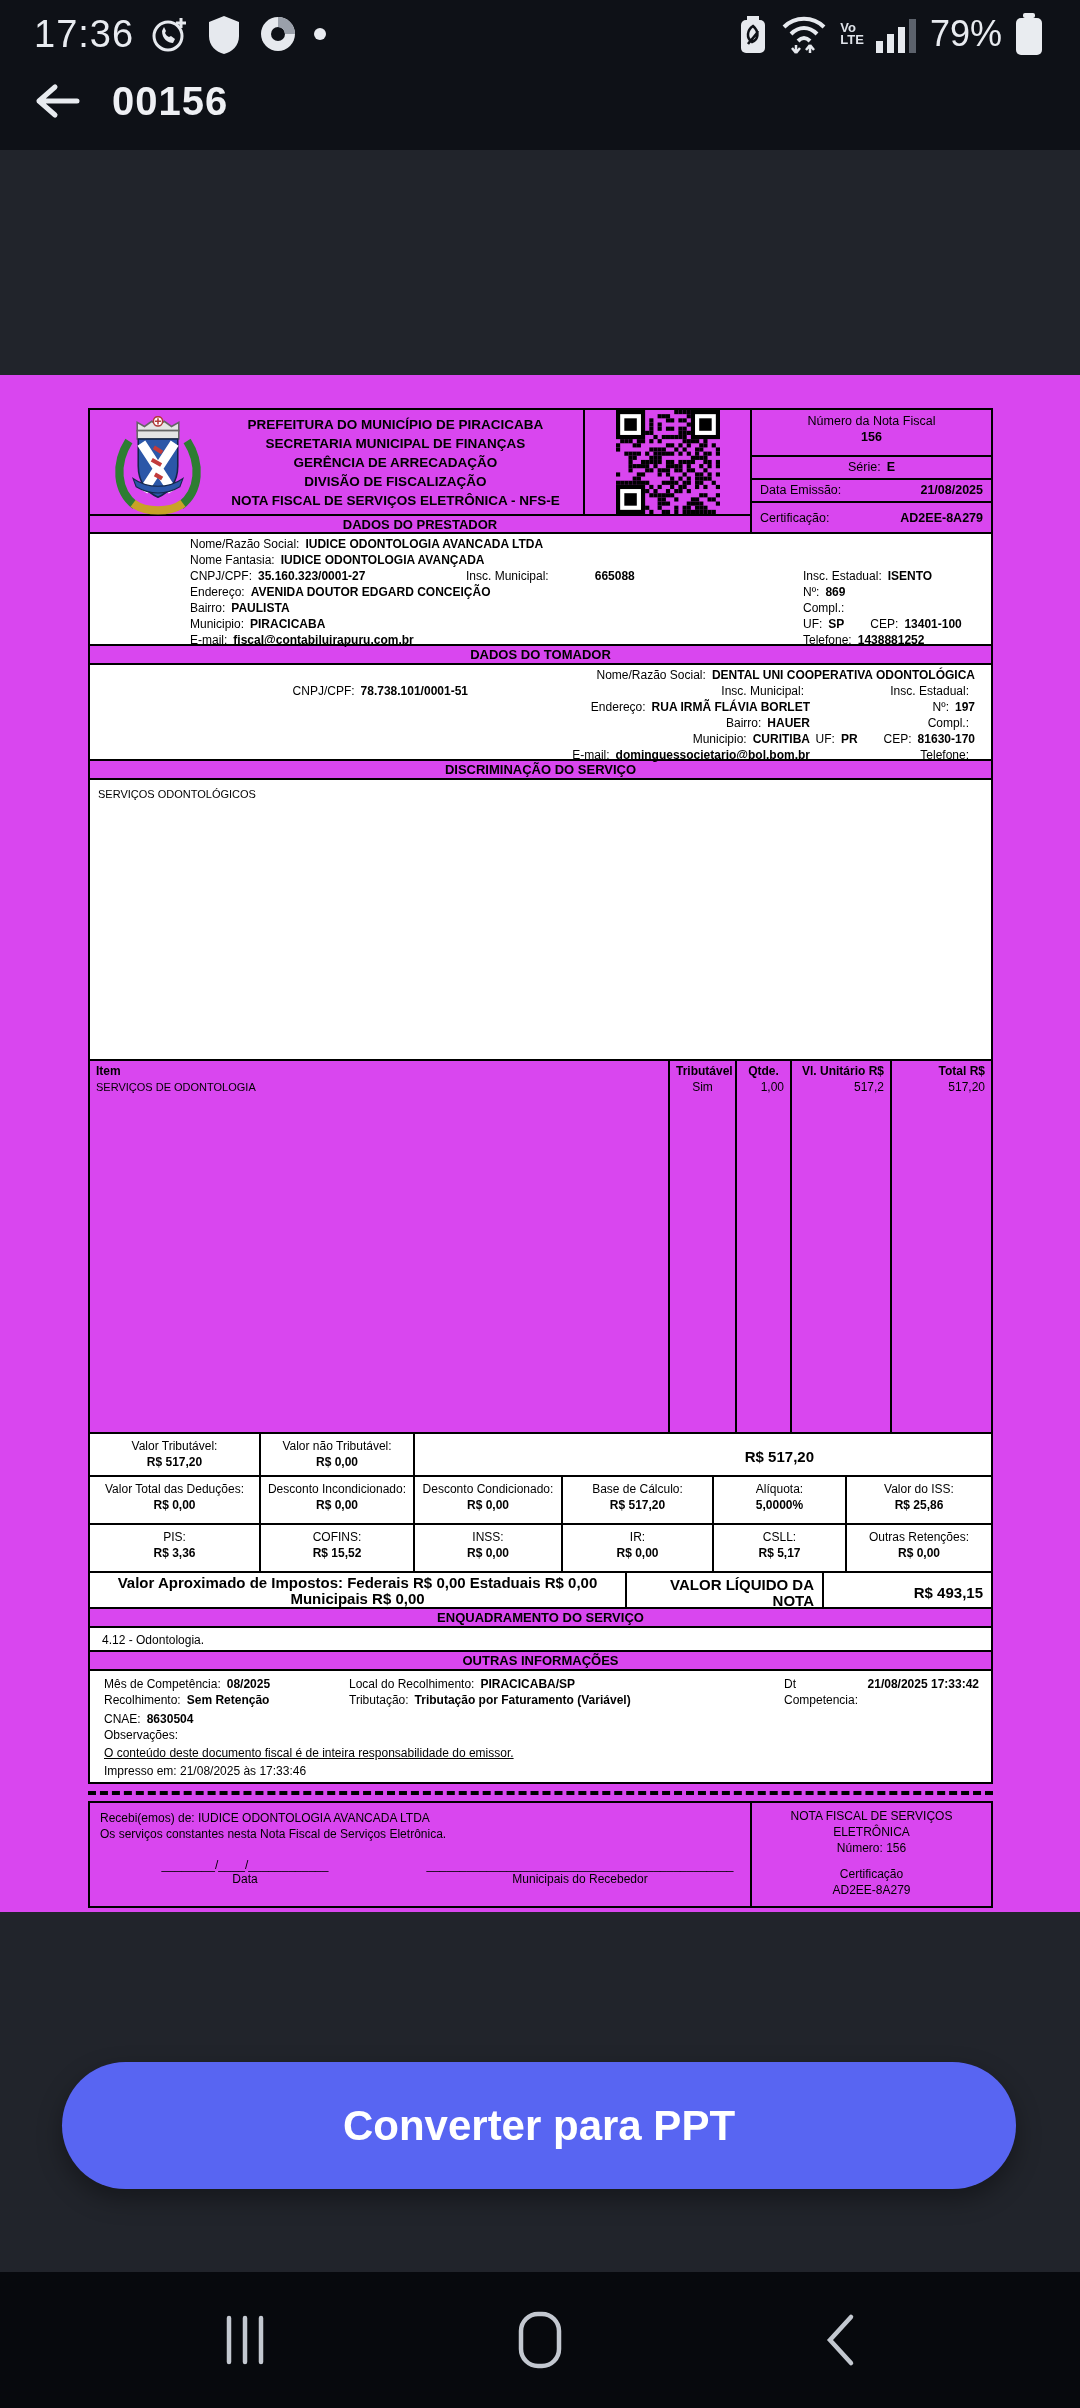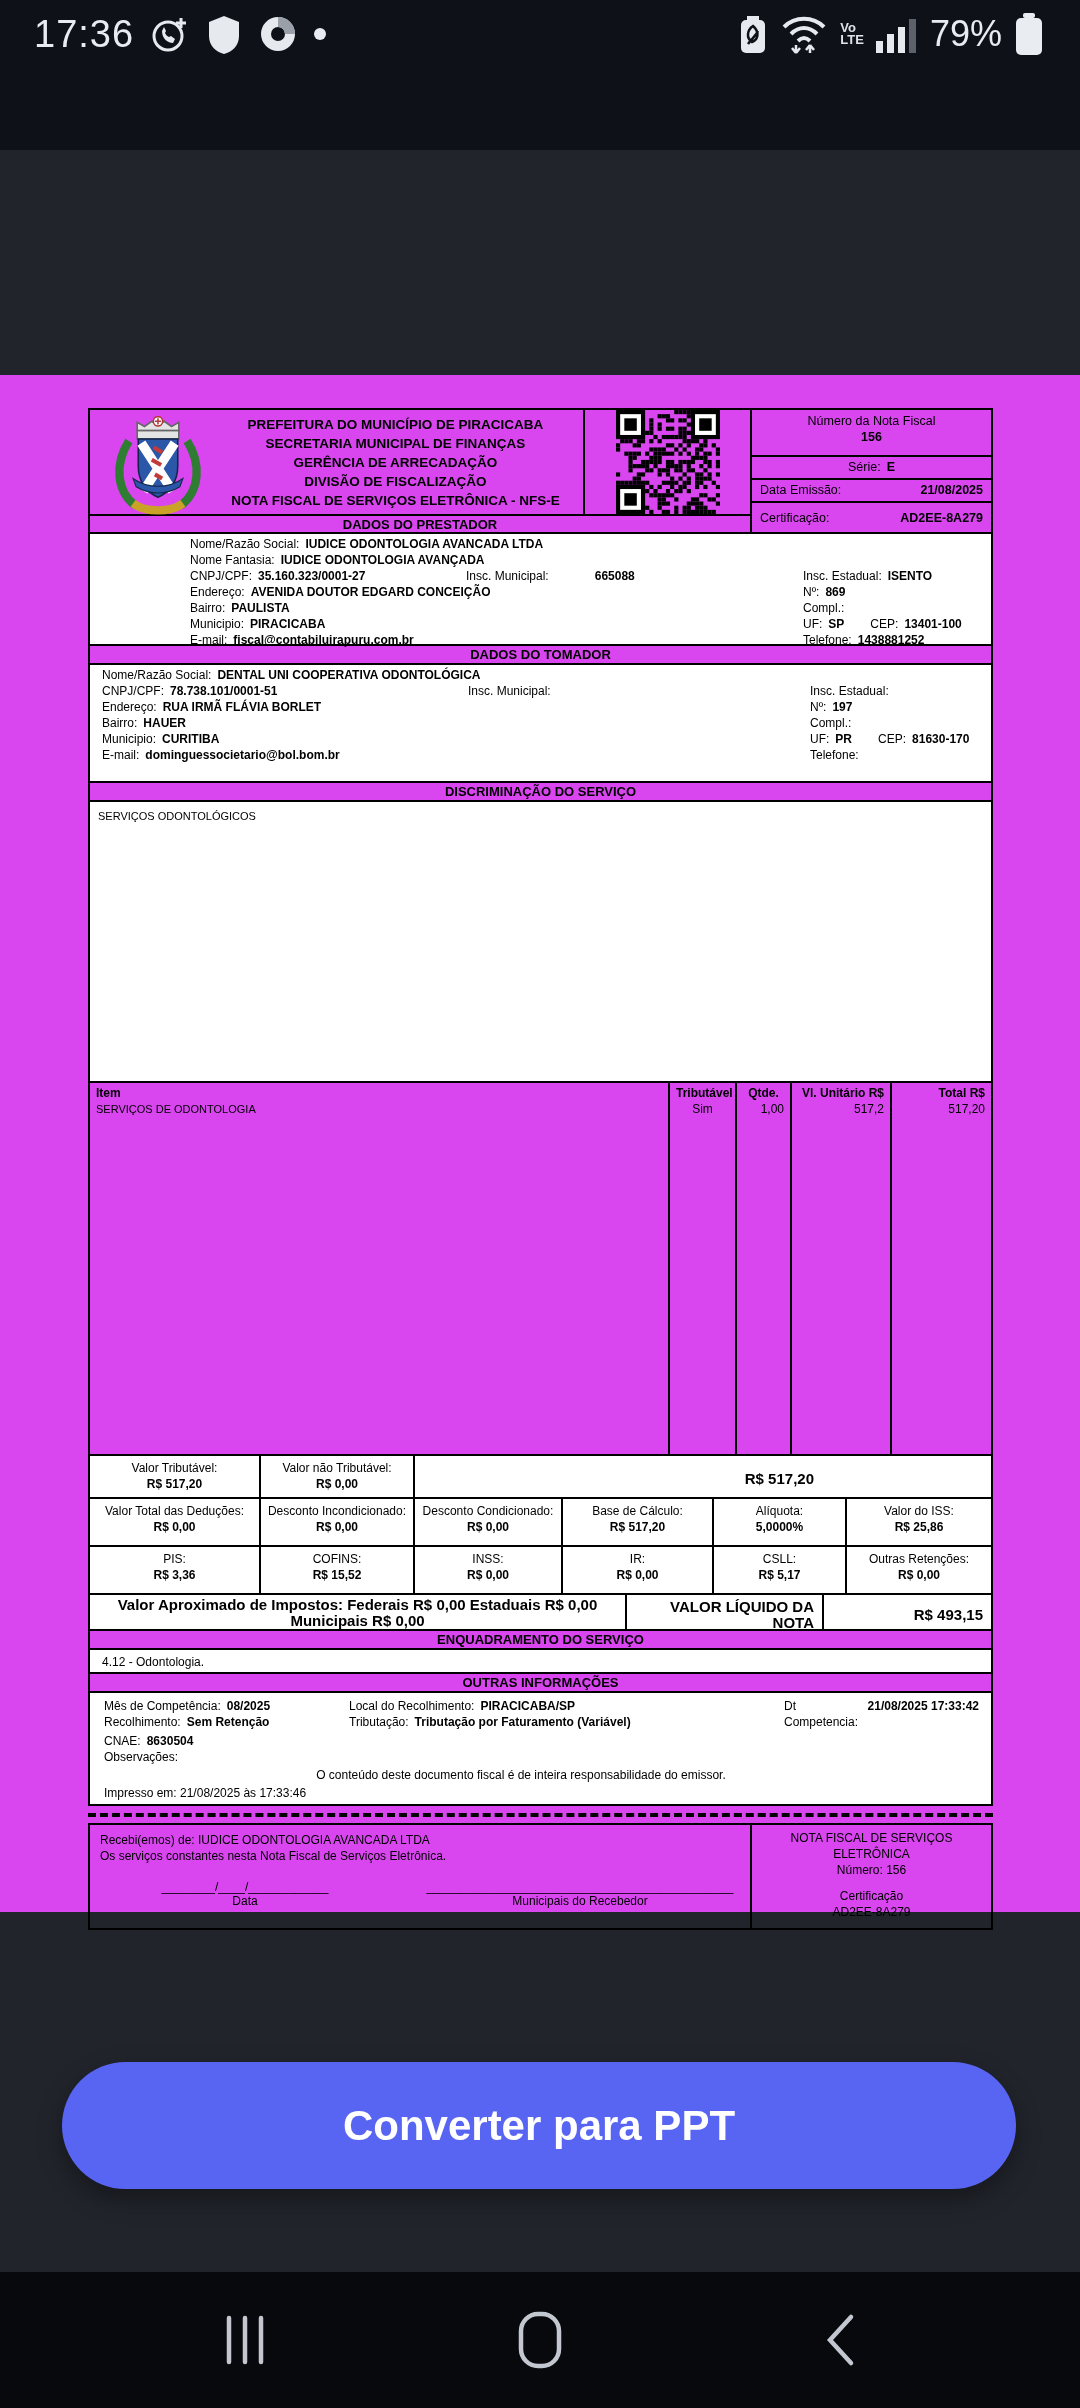--- a/index.html
+++ b/index.html
@@ -40,21 +40,21 @@
   .prestbar{border-top:2px solid #000;height:21px;line-height:17px;text-align:center;font-weight:bold;font-size:13px;}
   .hdr-right{width:241px;border-left:2px solid #000;display:flex;flex-direction:column;font-size:12.5px;}
   .hr-row1{height:47px;border-bottom:2px solid #000;text-align:center;padding-top:3px;}
   .hr-row2{height:23px;border-bottom:2px solid #000;text-align:center;line-height:21px;}
   .hr-row3{height:23px;border-bottom:2px solid #000;display:flex;padding:0 8px;line-height:21px;}
   .hr-row4{flex:1;display:flex;padding:0 8px;align-items:center;}
   .hr-row3 .b,.hr-row4 .b{margin-left:auto;}
 
   
   .prestbox{height:114px;padding:2px 0 0 100px;}
-  .tombox{height:120px;padding:2px 8px 0 12px;}
+  .tombox{height:98px;padding:2px 16px 0 12px;text-align:right;}
   .g3p{display:grid;grid-template-columns:276px 337px 1fr;}
   .g2p{display:grid;grid-template-columns:613px 1fr;}
   .g3t{display:grid;grid-template-columns:366px 342px 1fr;}
   .g2t{display:grid;grid-template-columns:708px 1fr;}
   .cepgap{display:inline-block;width:26px;}
 
   
   .discr{height:283px;padding:6px 8px;font-size:11px;}
 
   
@@ -75,21 +75,21 @@
   .bigl{font-size:15px;font-weight:bold;text-align:right;padding-right:8px;display:flex;align-items:center;justify-content:flex-end;}
   .bigv{font-size:15px;font-weight:bold;text-align:right;padding-right:8px;display:flex;align-items:center;justify-content:flex-end;}
   .impcell{display:flex;align-items:center;justify-content:center;font-weight:bold;font-size:15px;padding:0 4px;}
 
   
   .enqbox{height:26px;line-height:24px;padding-left:12px;}
   .outbox{height:115px;padding:5px 0 0 14px;}
   .outg{display:grid;grid-template-columns:245px 435px 1fr;padding-right:12px;}
   .dtrow{display:flex;padding-right:0;}
   .dtrow .b{margin-left:auto;}
-  .conteudo{text-align:center;padding-right:53px;margin-top:2px;}
+  .conteudo{text-align:left;padding-right:53px;margin-top:2px;text-decoration:underline;}
   .impresso{margin-top:2px;}
 
   
   .dashline{margin-top:7px;border-top:4px dashed #000;}
   .receipt{display:flex;border:2px solid #000;margin-top:6px;height:107px;}
   .rc-left{width:660px;padding:7px 10px 0 10px;}
   .sigrow{display:flex;margin-top:16px;}
   .sigblock{text-align:center;line-height:14px;}
   .sig1{width:290px;}
   .sig2{flex:1;margin-left:30px;}
@@ -148,20 +148,28 @@
           <rect x="13" y="21" width="7" height="19" fill="#e6e9ee"></rect>
           <rect x="24" y="14" width="7" height="26" fill="#e6e9ee"></rect>
           <rect x="35" y="6" width="7" height="34" fill="#5c626c"></rect>
         </svg>
         <span class="battpct">79%</span>
         <svg width="34" height="48" viewBox="0 0 34 48">
           <rect x="11" y="3" width="12" height="5" rx="2" fill="#e9ecf0"></rect>
           <rect x="4" y="8" width="26" height="37" rx="5" fill="#e9ecf0"></rect>
         </svg>
       </span>
+    </div>
+    <div class="appbarrow">
+      <span class="backbtn">
+        <svg width="48" height="40" viewBox="0 0 48 40">
+          <path d="M22 6 L6 20 L22 34 M6 20 H44" stroke="#e8ebf0" stroke-width="5" fill="none" stroke-linecap="round" stroke-linejoin="round"></path>
+        </svg>
+      </span>
+      <span class="apptitle">00156</span>
     </div>
   </div>
 
   <div class="page">
     <div class="doc">
 
       <div class="hdr">
         <div class="hdr-leftwrap">
           <div class="hdr-top">
             <div class="hdr-left">

